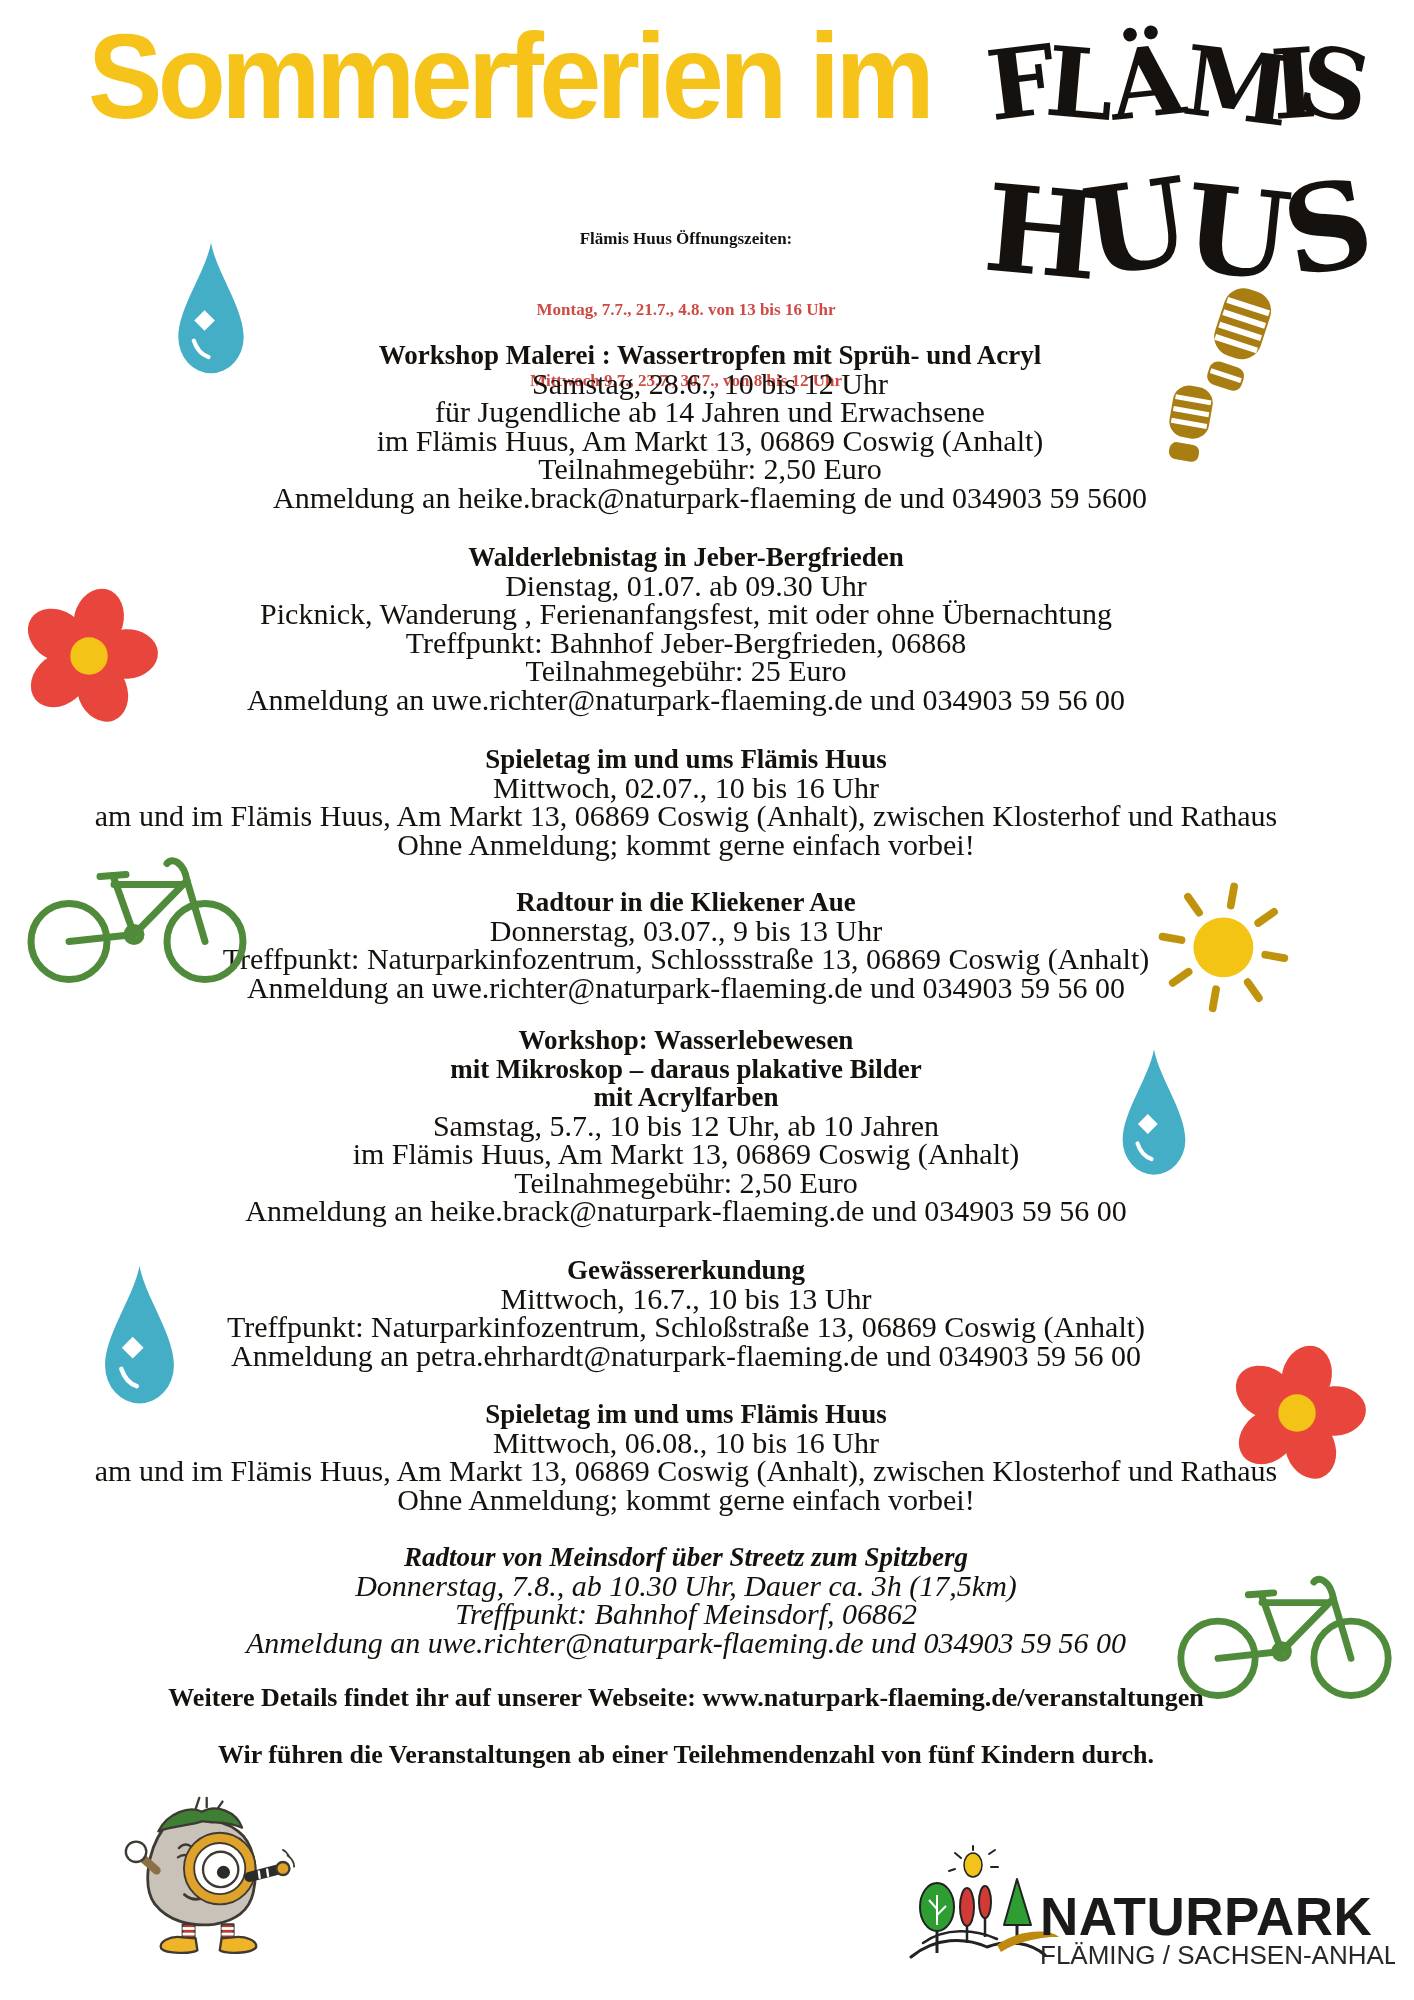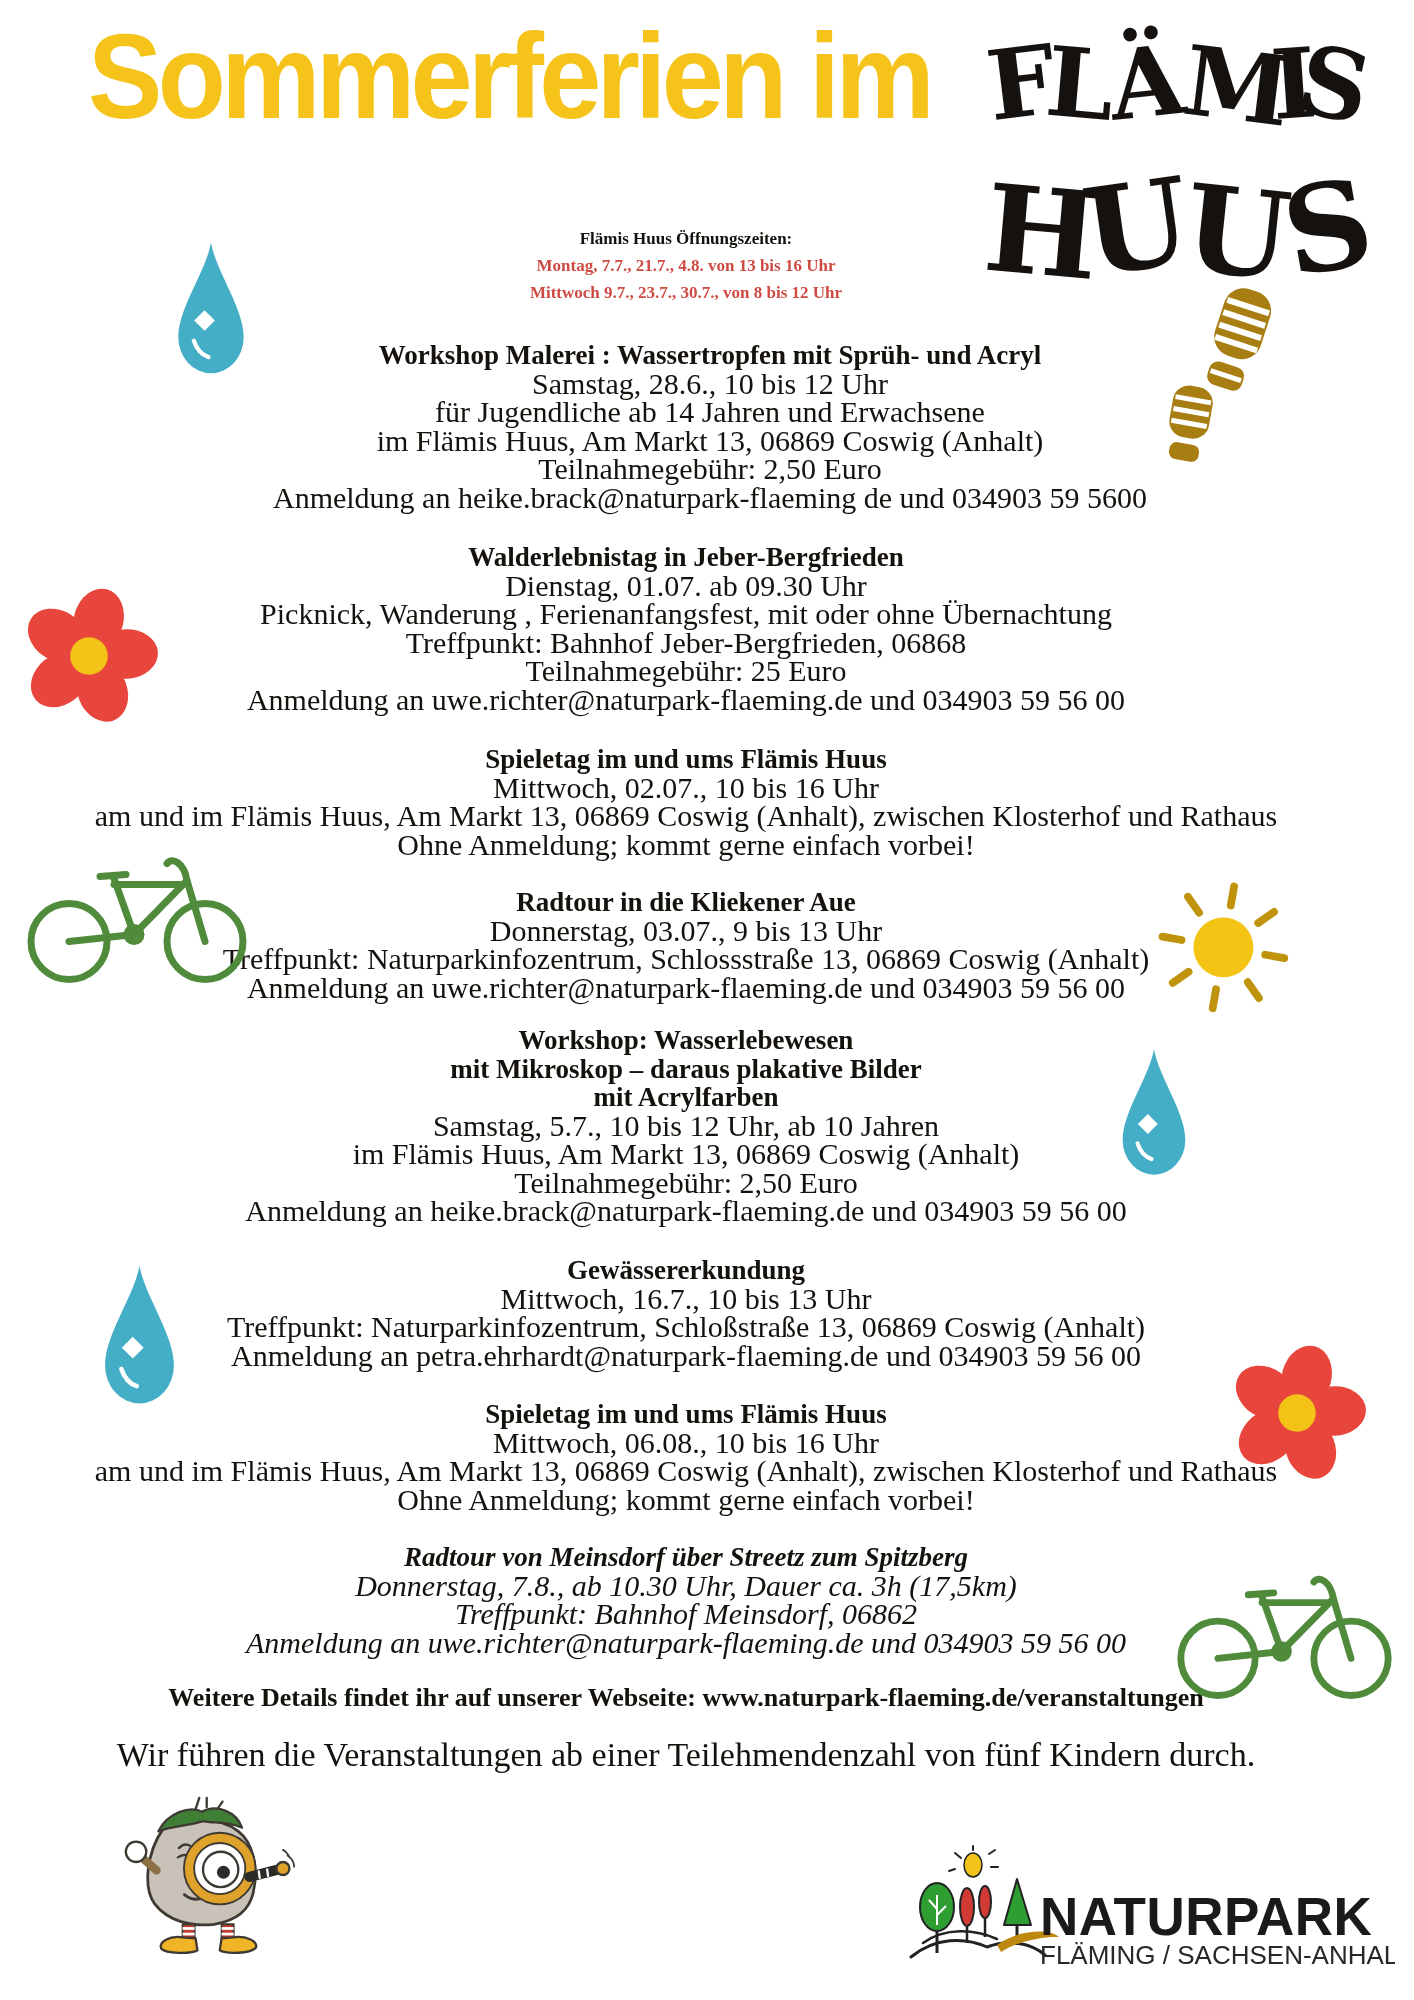--- a/index.html
+++ b/index.html
@@ -5,26 +5,26 @@
   html,body{margin:0;padding:0;}
   body{width:1414px;height:2000px;position:relative;background:#fff;overflow:hidden;
        font-family:"Liberation Serif", serif;color:#15110d;}
   .page{position:absolute;inset:0;}
   .headline{position:absolute;left:88px;top:16px;margin:0;white-space:nowrap;
     font-family:"Liberation Sans", sans-serif;font-weight:bold;font-size:120px;line-height:1;
     letter-spacing:-5px;color:var(--title-yellow,#F5C31A);
     transform:scaleX(.93);transform-origin:left top;}
   .textcol{position:absolute;left:0;width:1372px;text-align:center;white-space:nowrap;}
   .opening{top:225px;font-weight:bold;font-size:17px;line-height:27px;}
-  .opening .red{color:var(--accent-red,#CF4A43);}
+  .opening .red{color:var(--accent-red,#CF4A43);margin-top:44px;}
   .event{position:absolute;left:0;width:1372px;text-align:center;white-space:nowrap;}
   .event-title{font-size:27px;font-weight:bold;line-height:28.5px;}
   .event-line{font-size:30px;line-height:28.5px;}
   .footer-details{top:1683px;font-size:26px;font-weight:bold;}
-  .footer-note{top:1740px;font-size:34px;font-weight:normal;line-height:30px;}
+  .footer-note{top:1740px;font-size:26px;font-weight:bold;line-height:30px;}
   .deco{position:absolute;}
   .logo-letter{font-family:"DejaVu Serif", serif;font-weight:bold;fill:#14110e;}
   .np-name{font-family:"Liberation Sans", sans-serif;font-weight:bold;letter-spacing:.5px;fill:#1c1a18;}
   .np-region{font-family:"Liberation Sans", sans-serif;letter-spacing:0;fill:#2a2825;}
 </style>
 </head>
 <body>
 
 <div class="page">
 

